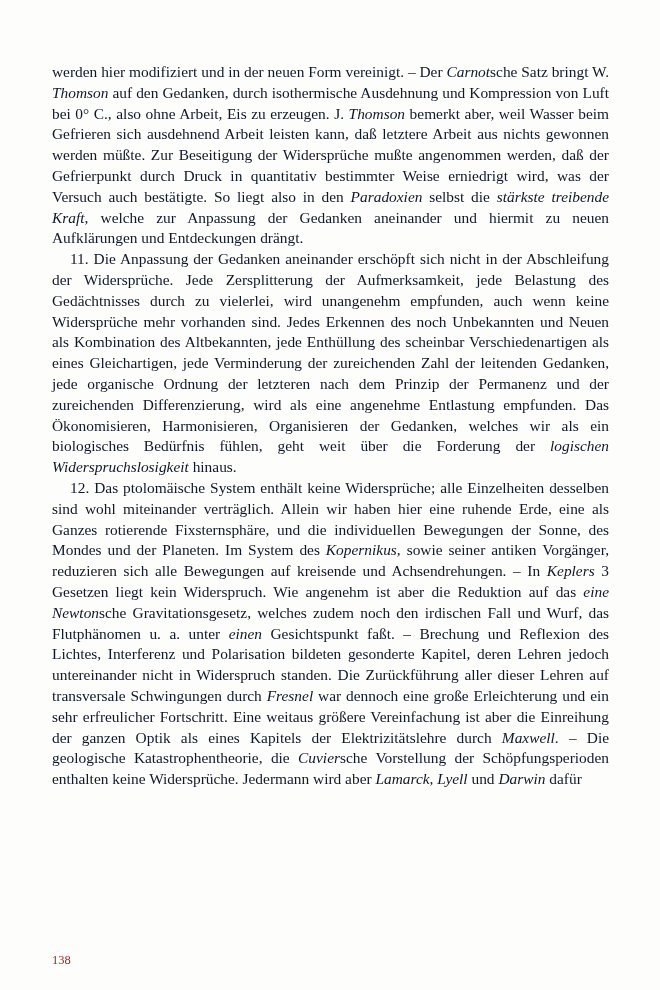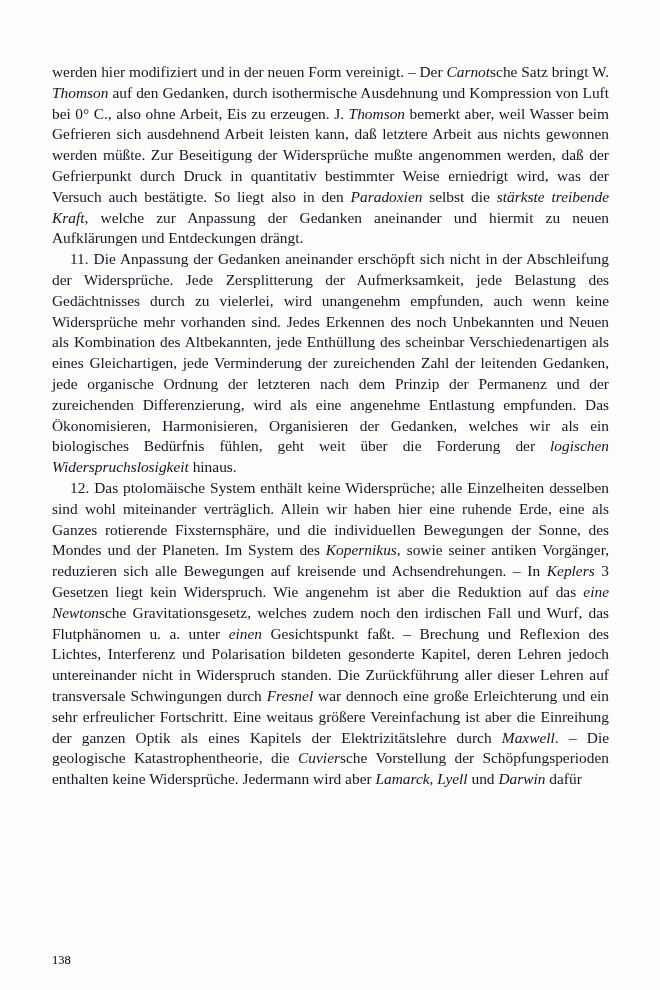--- a/index.html
+++ b/index.html
@@ -36,21 +36,21 @@
   }
   .para i {
     font-style: italic;
   }
   .page-number {
     position: absolute;
     left: 52px;
     bottom: 22px;
     font-family: "Liberation Serif", "DejaVu Serif", serif;
     font-size: 12.5px;
-    color: #000000;
+    color: #b91c1c;
   }
 </style>
 </head>
 <body>
 
 <div class="page">
   <div class="text-block">
       <p class="para"><span>werden hier modifiziert und in der neuen Form vereinigt. – Der </span><i>Carnot</i><span>sche Satz bringt W. </span><i>Thomson</i><span> auf den Gedanken, durch isothermische Ausdehnung und Kompression von Luft bei 0° C., also ohne Arbeit, Eis zu erzeugen. J. </span><i>Thomson</i><span> bemerkt aber, weil Wasser beim Gefrieren sich ausdehnend Arbeit leisten kann, daß letztere Arbeit aus nichts gewonnen werden müßte. Zur Beseitigung der Widersprüche mußte angenommen werden, daß der Gefrierpunkt durch Druck in quantitativ bestimmter Weise erniedrigt wird, was der Versuch auch bestätigte. So liegt also in den </span><i>Paradoxien</i><span> selbst die </span><i>stärkste treibende Kraft</i><span>, welche zur Anpassung der Gedanken aneinander und hiermit zu neuen Aufklärungen und Entdeckungen drängt.</span></p>
       <p class="para indent"><span>11. Die Anpassung der Gedanken aneinander erschöpft sich nicht in der Abschleifung der Widersprüche. Jede Zersplitterung der Aufmerksamkeit, jede Belastung des Gedächtnisses durch zu vielerlei, wird unangenehm empfunden, auch wenn keine Widersprüche mehr vorhanden sind. Jedes Erkennen des noch Unbekannten und Neuen als Kombination des Altbekannten, jede Enthüllung des scheinbar Verschiedenartigen als eines Gleichartigen, jede Verminderung der zureichenden Zahl der leitenden Gedanken, jede organische Ordnung der letzteren nach dem Prinzip der Permanenz und der zureichenden Differenzierung, wird als eine angenehme Entlastung empfunden. Das Ökonomisieren, Harmonisieren, Organisieren der Gedanken, welches wir als ein biologisches Bedürfnis fühlen, geht weit über die Forderung der </span><i>logischen Widerspruchslosigkeit</i><span> hinaus.</span></p>
       <p class="para indent"><span>12. Das ptolomäische System enthält keine Widersprüche; alle Einzelheiten desselben sind wohl miteinander verträglich. Allein wir haben hier eine ruhende Erde, eine als Ganzes rotierende Fixsternsphäre, und die individuellen Bewegungen der Sonne, des Mondes und der Planeten. Im System des </span><i>Kopernikus</i><span>, sowie seiner antiken Vorgänger, reduzieren sich alle Bewegungen auf kreisende und Achsendrehungen. – In </span><i>Keplers</i><span> 3 Gesetzen liegt kein Widerspruch. Wie angenehm ist aber die Reduktion auf das </span><i>eine Newton</i><span>sche Gravitationsgesetz, welches zudem noch den irdischen Fall und Wurf, das Flutphänomen u. a. unter </span><i>einen</i><span> Gesichtspunkt faßt. – Brechung und Reflexion des Lichtes, Interferenz und Polarisation bildeten gesonderte Kapitel, deren Lehren jedoch untereinander nicht in Widerspruch standen. Die Zurückführung aller dieser Lehren auf transversale Schwingungen durch </span><i>Fresnel</i><span> war dennoch eine große Erleichterung und ein sehr erfreulicher Fortschritt. Eine weitaus größere Vereinfachung ist aber die Einreihung der ganzen Optik als eines Kapitels der Elektrizitätslehre durch </span><i>Maxwell</i><span>. – Die geologische Katastrophentheorie, die </span><i>Cuvier</i><span>sche Vorstellung der Schöpfungsperioden enthalten keine Widersprüche. Jedermann wird aber </span><i>Lamarck, Lyell</i><span> und </span><i>Darwin</i><span> dafür</span></p>

